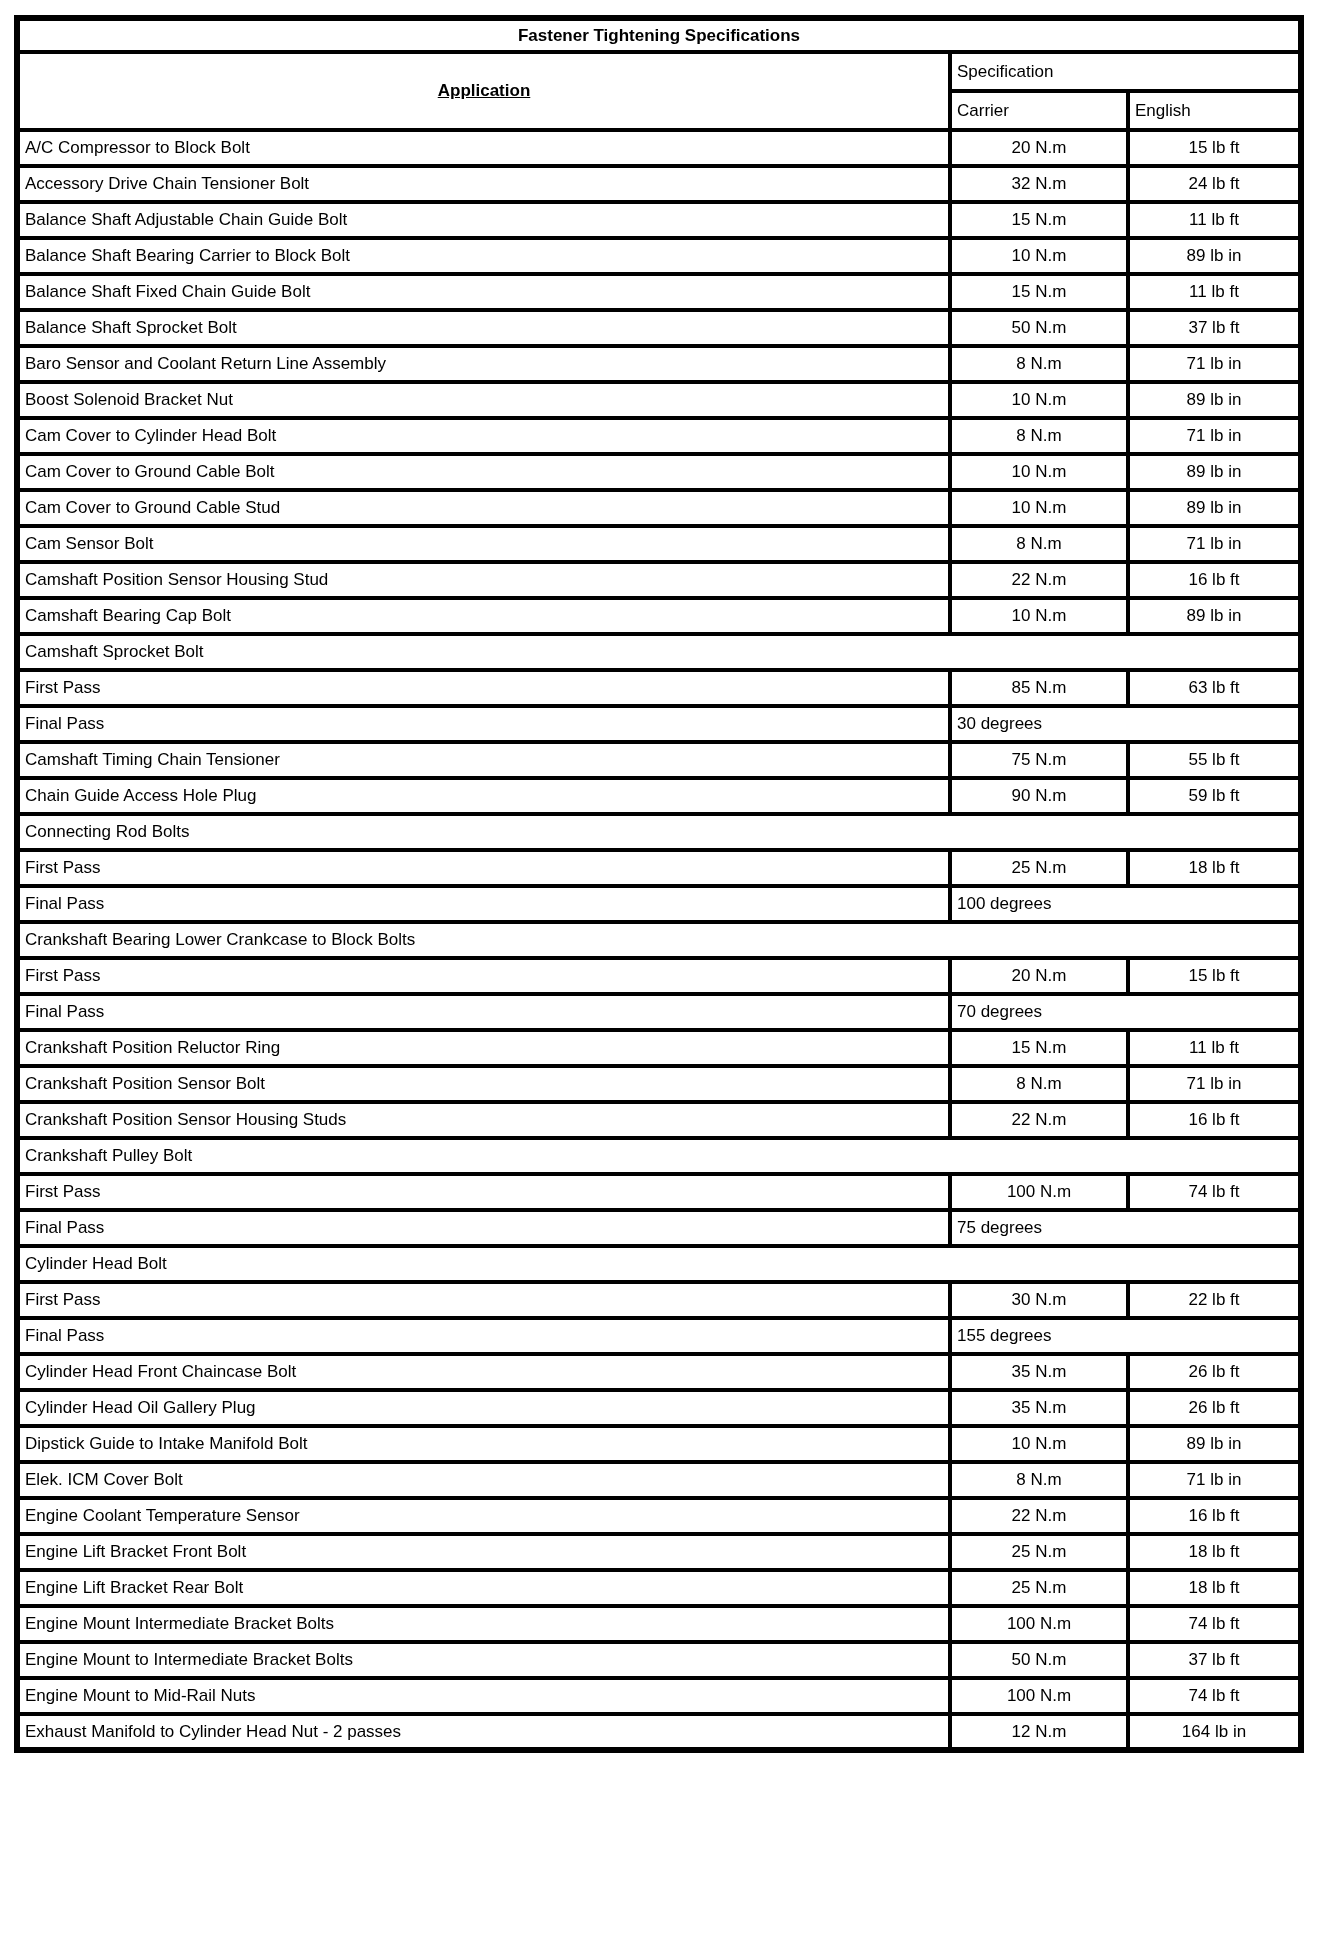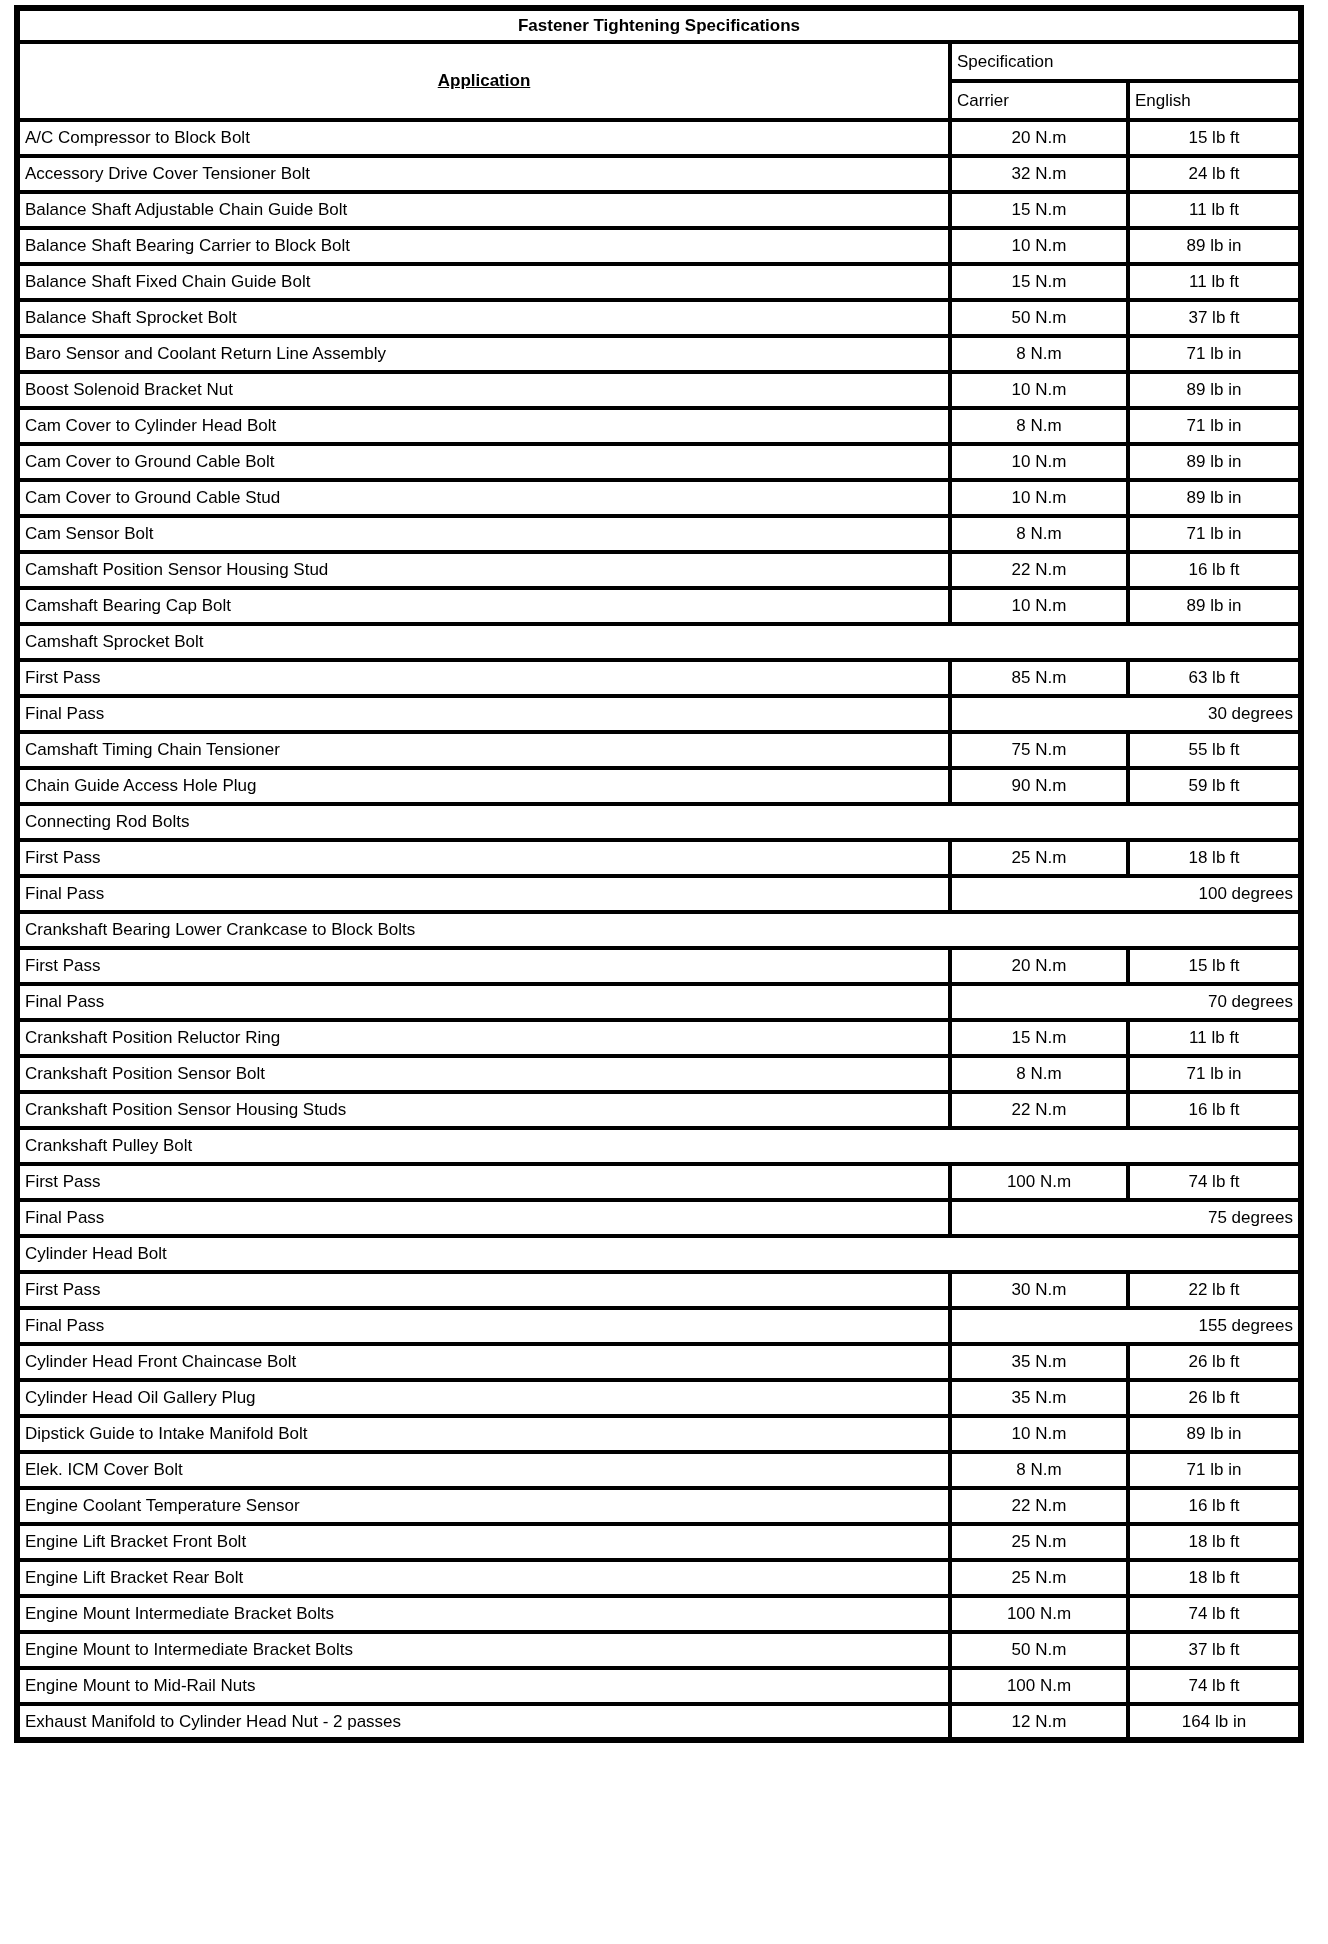--- a/index.html
+++ b/index.html
@@ -8,21 +8,21 @@
     padding: 0;
     background: #ffffff;
     width: 1328px;
     font-family: "Liberation Sans", sans-serif;
     color: #000;
   }
   .page {
     width: 1328px;
     height: 1944px;
     background: #fff;
-    padding: 5px 30px 0 14px;
+    padding: 15px 30px 0 14px;
   }
   table.spec {
     border-collapse: collapse;
     table-layout: fixed;
     width: 1284px;
     border: 6px solid #000;
   }
   table.spec td, table.spec th {
     border: 4px solid #000;
     font-size: 17px;
@@ -58,21 +58,21 @@
   }
   td.sub-cell {
     padding-left: 122px;
     margin-top: 12px;
   }
   td.val-cell {
     text-align: center;
     vertical-align: middle;
   }
   td.span-val-cell {
-    text-align: right;
+    text-align: left;
     vertical-align: middle;
   }
 </style>
 </head>
 <body>
 
 <div class="page">
   <table class="spec">
     <colgroup>
       <col style="width:933px">
@@ -92,21 +92,21 @@
         <th class="unit-head">English</th>
       </tr>
     </thead>
     <tbody id="spec-rows">
         <tr>
           <td class="app-cell">A/C Compressor to Block Bolt</td>
           <td class="val-cell">20 N.m</td>
           <td class="val-cell">15 lb ft</td>
         </tr>
         <tr>
-          <td class="app-cell">Accessory Drive Cover Tensioner Bolt</td>
+          <td class="app-cell">Accessory Drive Chain Tensioner Bolt</td>
           <td class="val-cell">32 N.m</td>
           <td class="val-cell">24 lb ft</td>
         </tr>
         <tr>
           <td class="app-cell">Balance Shaft Adjustable Chain Guide Bolt</td>
           <td class="val-cell">15 N.m</td>
           <td class="val-cell">11 lb ft</td>
         </tr>
         <tr>
           <td class="app-cell">Balance Shaft Bearing Carrier to Block Bolt</td>

